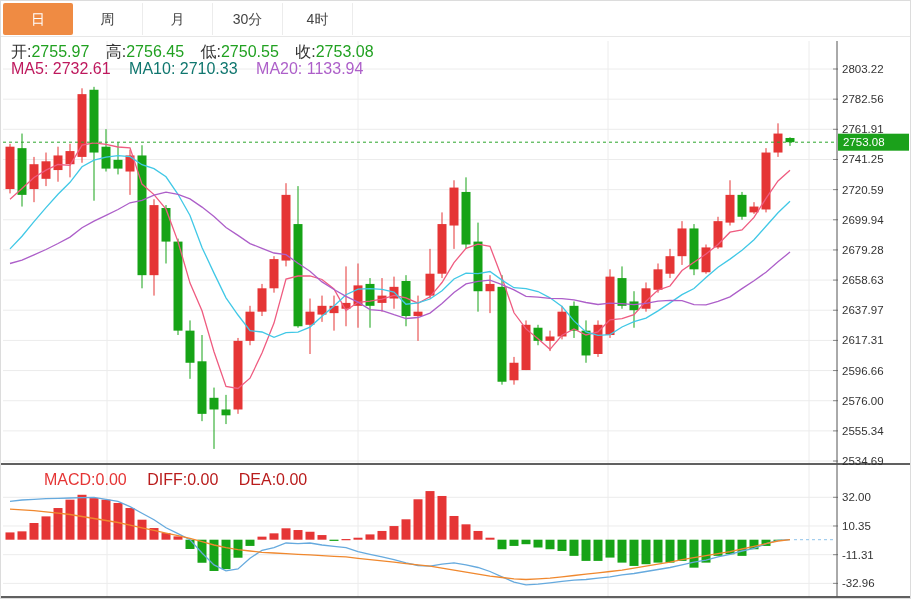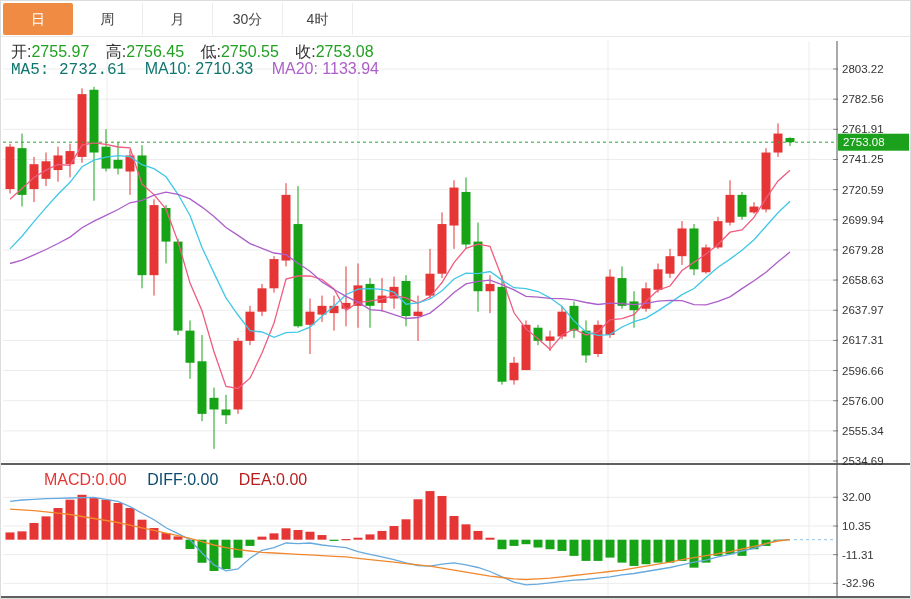--- a/index.html
+++ b/index.html
@@ -12,24 +12,24 @@
        border-right:1px solid #ececec;background:#fff;cursor:pointer;box-sizing:border-box;}
   .tab:first-child{border-left:1px solid #ececec;}
   .tab.active{background:#ef8b43;color:#fff;border:none;border-radius:2px;margin-left:2px;}
   
   .legend{position:absolute;font-size:16px;white-space:nowrap;z-index:5;}
   #legend-ohlc{left:10px;top:41px;color:#333;}
   #legend-ohlc .val{color:#21a121;}
   #legend-ohlc .grp{margin-right:12px;}
   #legend-ma{left:10px;top:59px;}
   #legend-ma .grp{margin-right:14px;}
-  .ma5{color:#0f766e;font-family:Liberation Mono, monospace;} .ma10{color:#0f766e;} .ma20{color:#ad5fc9;}
+  .ma5{color:#be185d;} .ma10{color:#0f766e;} .ma20{color:#ad5fc9;}
   #legend-macd{left:10px;top:470px;}
   #legend-macd .grp{margin-right:16px;}
-  .macd-c{color:#e53535;margin-left:33px;} .diff-c{color:#0c4a6e;} .dea-c{color:#b91c1c;}
+  .macd-c{color:#e53535;margin-left:33px;} .diff-c{color:#b91c1c;} .dea-c{color:#b91c1c;}
   svg text{font-family:"Liberation Sans","DejaVu Sans",sans-serif;}
 </style>
 </head>
 <body>
 
 <div id="app">
   <div id="tabbar">
       <div class="tab active">日</div>
       <div class="tab">周</div>
       <div class="tab">月</div>

